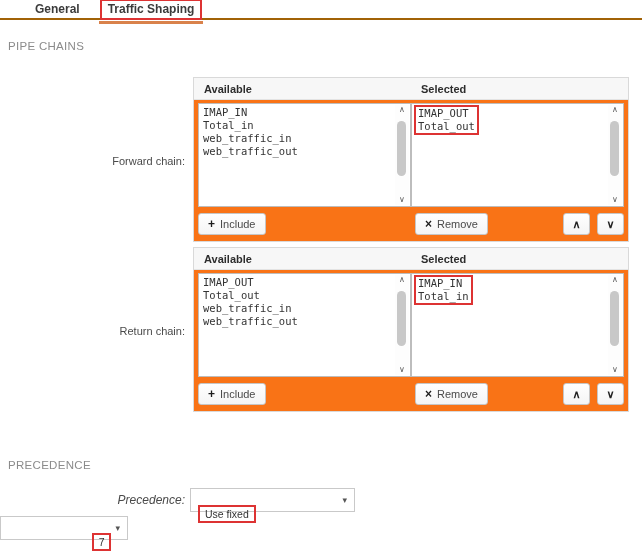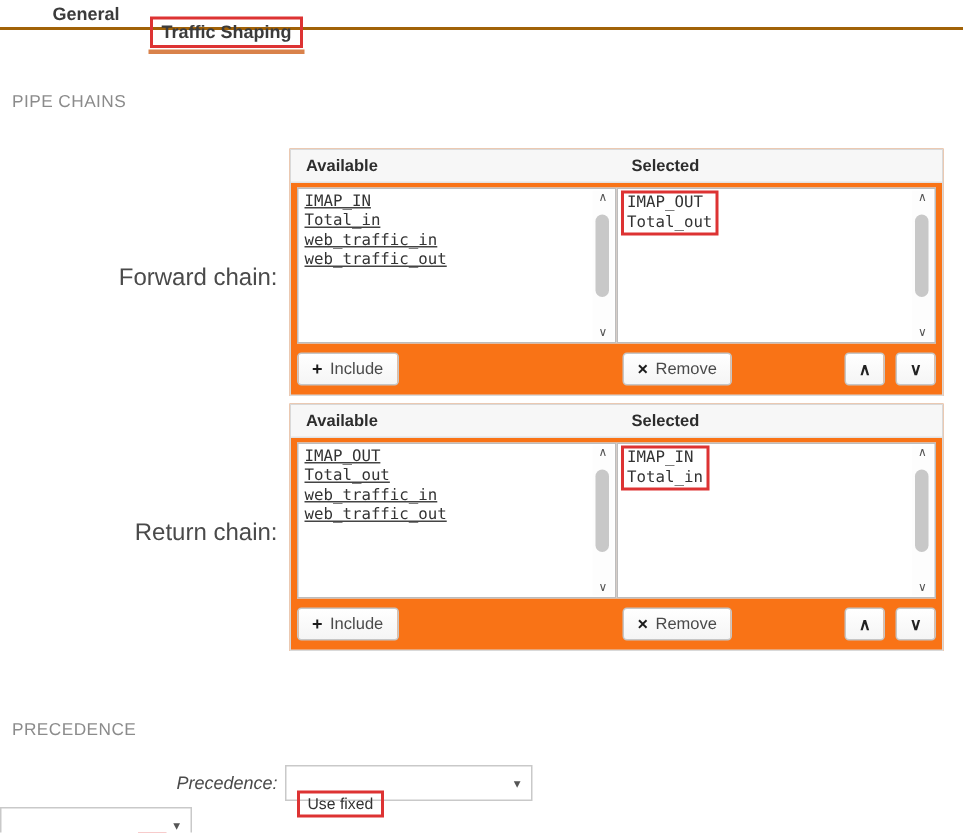--- a/index.html
+++ b/index.html
@@ -14,50 +14,50 @@
   }
 
   
   .tabbar {
     height:20px; border-bottom:2px solid #a16207;
     display:flex; align-items:center; gap:20px; padding-left:35px;
   }
   .tab { font-size:12px; font-weight:bold; color:#3b3b3b; cursor:default; }
   .tab-active-wrap {
     position:relative; border:2px solid var(--annotation-red);
-    padding:1px 6px 2px; top:12px;
+    padding:1px 6px 2px; top:0px;
   }
   .tab-active-wrap::after {
     content:""; position:absolute; left:-3px; right:-3px; bottom:-6px;
     height:3px; background:var(--tab-underline-orange);
   }
 
   
   .section-label {
     color:#8b8b8b; font-size:11.5px; letter-spacing:.3px; margin-left:8px;
   }
-  .lbl-pipechains { margin-top:42px; }
+  .lbl-pipechains { margin-top:20px; }
   .lbl-precedence { margin-top:47px; }
 
   
   .chains { margin-top:25px; }
   .chain-row { display:flex; margin-bottom:5px; }
   .chain-label {
-    width:185px; text-align:right; font-size:16px; color:#4a4a4a;
+    width:185px; text-align:right; font-size:11px; color:#4a4a4a;
     padding-top:78px; flex:none;
   }
   .dual-list {
     width:436px; margin-left:8px; border:1px solid #d9d9d9; background:#f97316;
   }
   .dl-header {
     display:flex; gap:8px; background:#f7f7f7; border-bottom:1px solid #e3e3e3;
     height:22px; align-items:center; padding:0 4px;
   }
   .dl-header > div { flex:1; font-size:11px; font-weight:bold; color:#2d2d2d; padding-left:6px; }
-  .dl-body { display:flex; gap:0; padding:3px 4px;text-decoration:underline; }
+  .dl-body { display:flex; gap:0; padding:3px 4px; }
   .listbox {
     flex:1; height:104px; border:1px solid #bdbdbd; background:#fff;
     position:relative; padding:2px 16px 2px 4px;
     font-family:"DejaVu Sans Mono", monospace; font-size:10.5px;
     line-height:13px; color:#333; overflow:hidden;
   }
   .list-line { white-space:nowrap; }
 
   .annotation-box {
     display:inline-block; border:2px solid var(--annotation-red);

